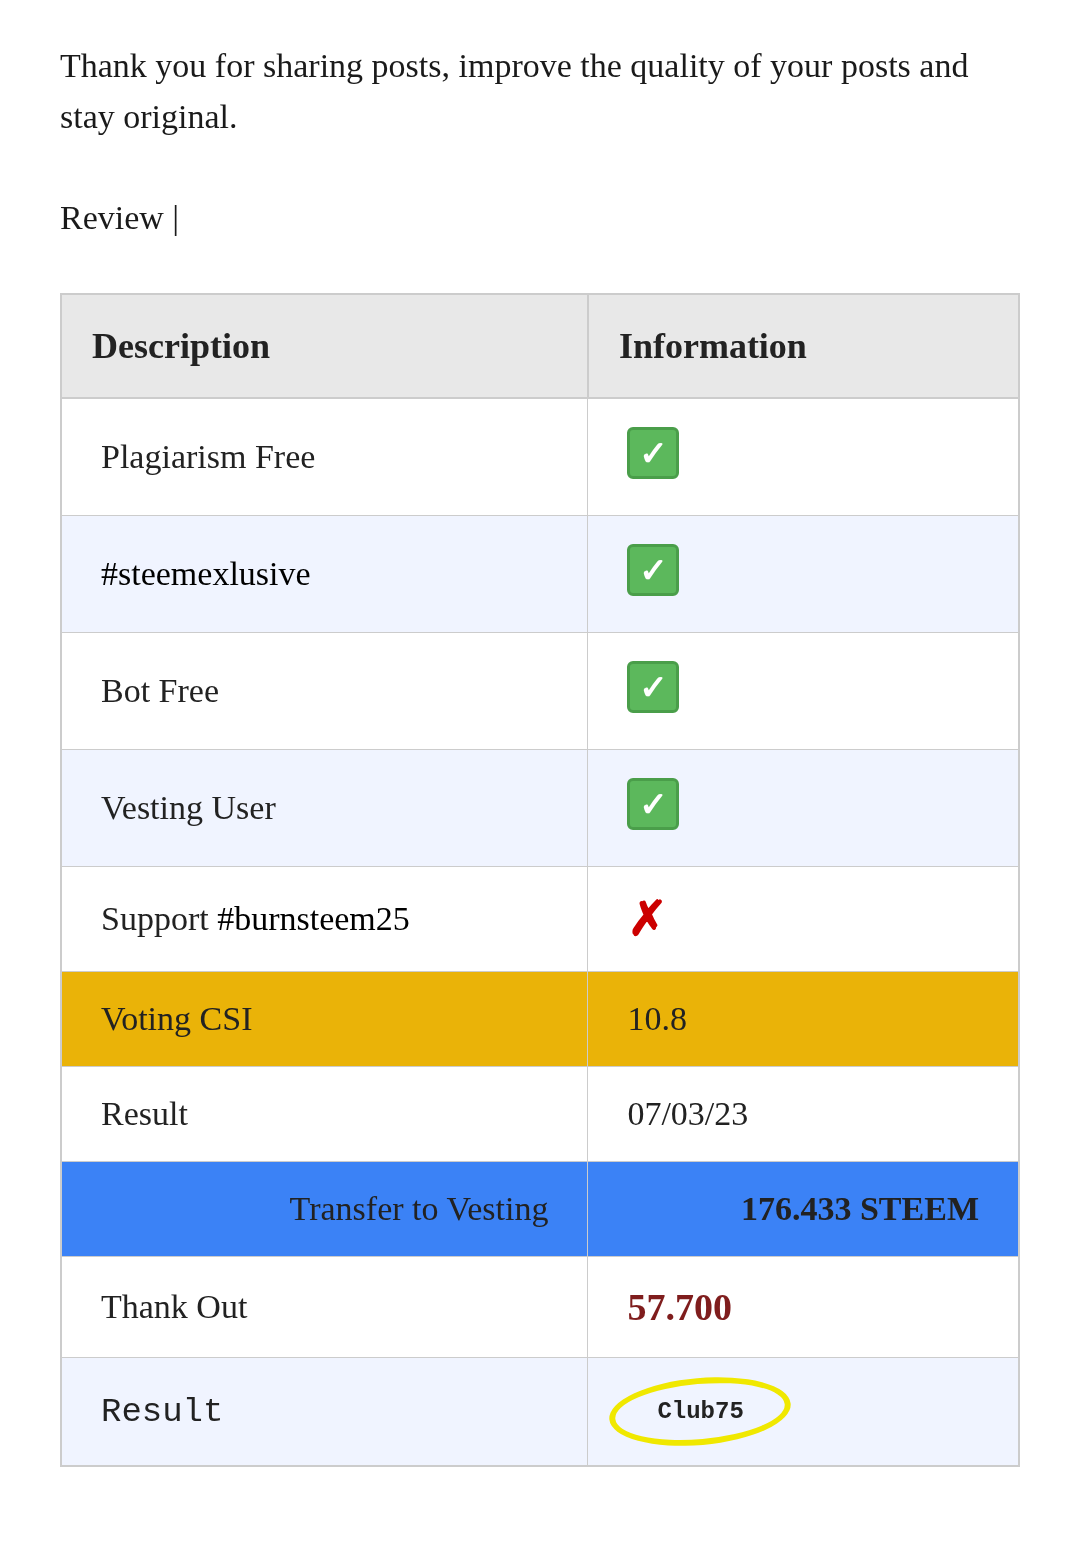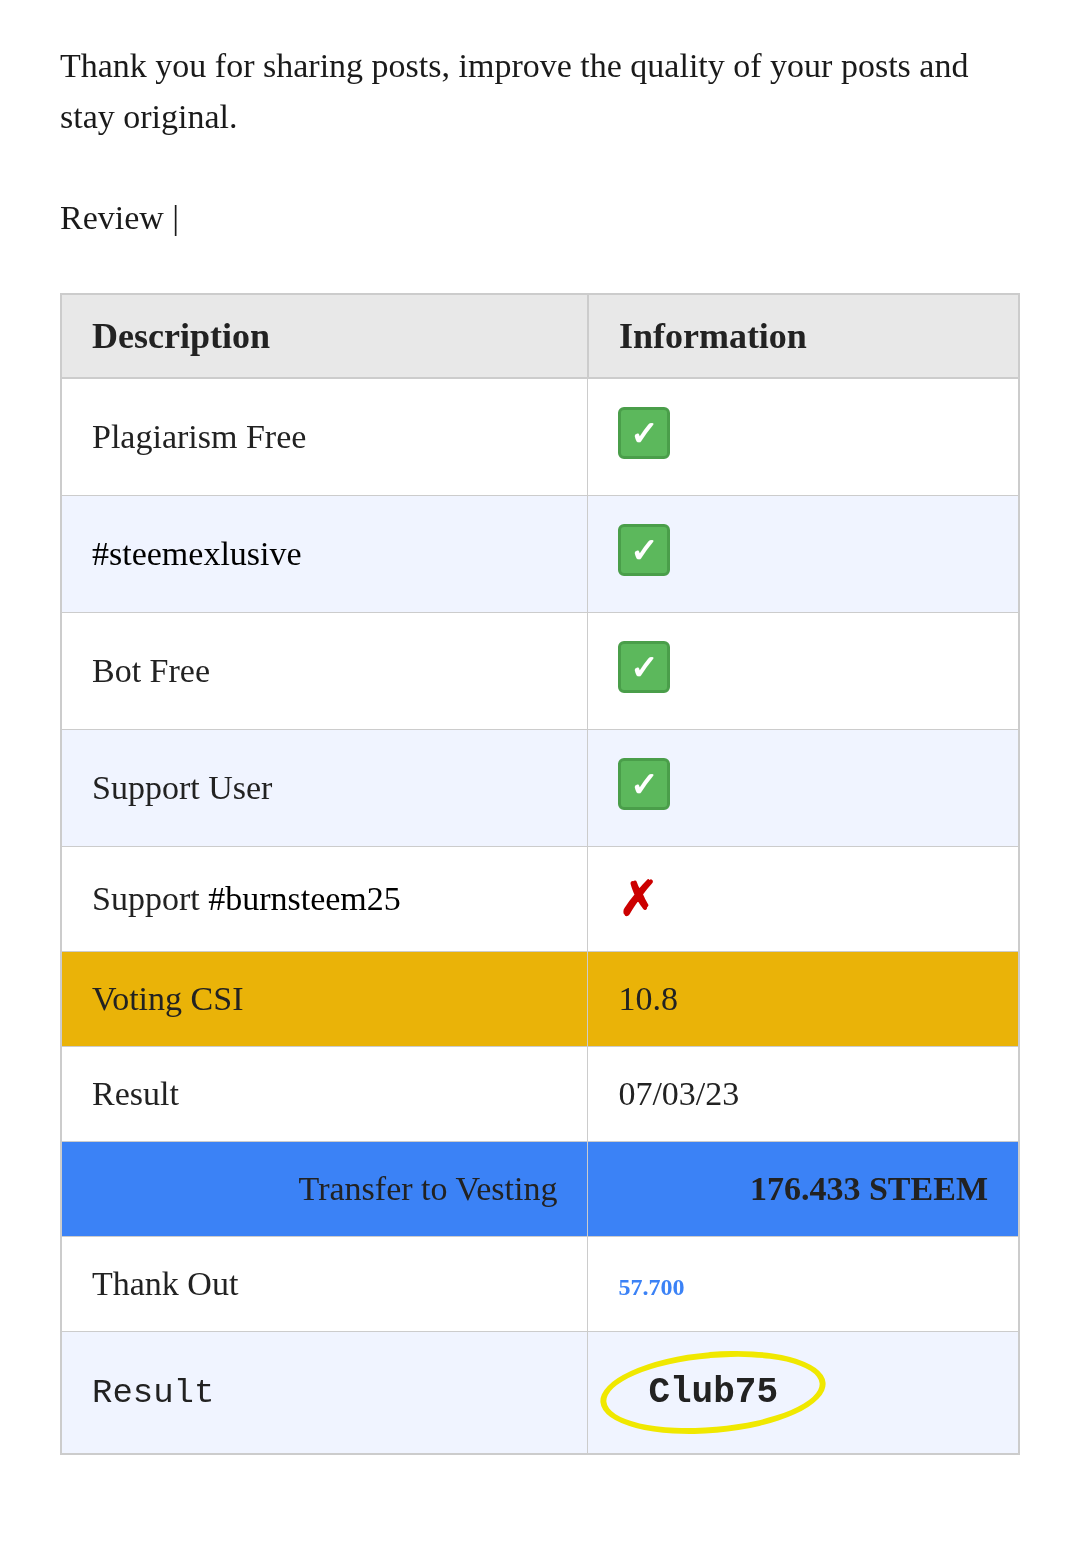--- a/index.html
+++ b/index.html
@@ -26,29 +26,29 @@
 
     table {
       width: 100%;
       border-collapse: collapse;
       border: 2px solid #cccccc;
       margin-top: 10px;
     }
 
     thead tr th {
       background-color: #e8e8e8;
-      padding: 20px 30px;
+      padding: 30px 30px;
       font-size: 36px;
       font-weight: bold;
       text-align: left;
       border: 2px solid #cccccc;
     }
 
     tbody tr td {
-      padding: 28px 30px;
+      padding: 28px 39px;
       font-size: 34px;
       border: 1.5px solid #cccccc;
       vertical-align: middle;
       margin-left: 44px;
     }
 
     tbody tr:nth-child(odd) {
       background-color: #ffffff;
     }
 
@@ -96,33 +96,33 @@
       font-size: 48px;
       font-weight: bold;
       line-height: 1;
     }
 
     .bold-text {
       font-weight: bold;
     }
 
     .red-text {
-      color: #3b82f6;
+      color: #7f1d1d;
       font-weight: bold;
-      font-size: 24px;
+      font-size: 38px;
     }
 
     .result-cell {
       position: relative;
     }
 
     .club-badge {
       display: inline-block;
       font-weight: bold;
-      font-size: 36px;
+      font-size: 24px;
       padding: 12px 30px;
       position: relative;
     }
 
     .club-badge::before {
       content: '';
       position: absolute;
       top: -8px;
       left: -18px;
       right: -18px;
@@ -152,21 +152,21 @@
       </tr>
       <tr style="background-color: rgb(240, 244, 255);">
         <td class="col-desc"><a href="#" class="link-cyan">#steemexlusive</a></td>
         <td class="col-info"><span class="check-icon"></span></td>
       </tr>
       <tr>
         <td class="col-desc">Bot Free</td>
         <td class="col-info"><span class="check-icon"></span></td>
       </tr>
       <tr style="background-color: rgb(240, 244, 255);">
-        <td class="col-desc">Support User</td>
+        <td class="col-desc">Vesting User</td>
         <td class="col-info"><span class="check-icon"></span></td>
       </tr>
       <tr>
         <td class="col-desc"><span>Support </span><a href="#" class="link-cyan">#burnsteem25</a></td>
         <td class="col-info"><span class="cross-icon">✗</span></td>
       </tr>
       <tr style="background-color: #eab308;">
         <td class="col-desc">Voting CSI</td>
         <td class="col-info">10.8</td>
       </tr>

